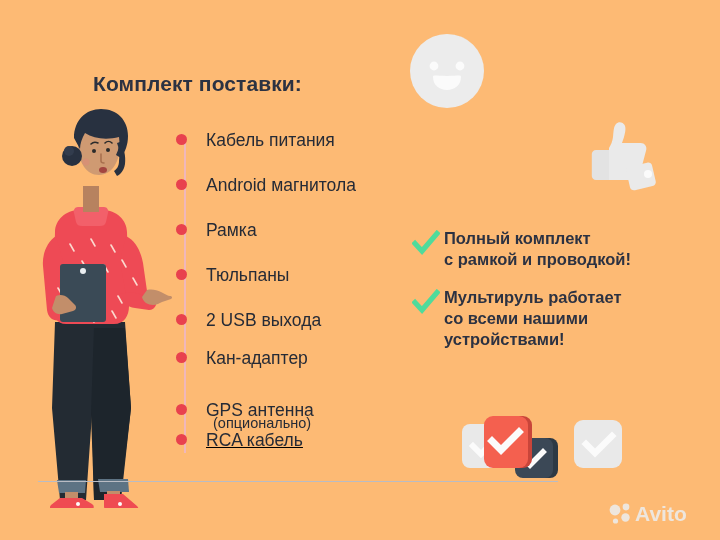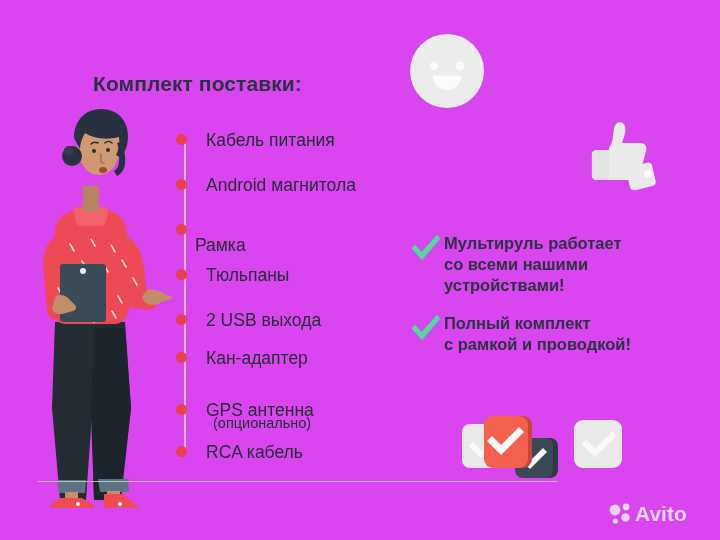--- a/index.html
+++ b/index.html
@@ -13,21 +13,21 @@
   body {
     font-family: "Liberation Sans", "DejaVu Sans", sans-serif;
     background: #fdfdfd;
     position: relative;
   }
 
   #canvas {
     position: relative;
     width: 720px;
     height: 540px;
-    background: #d946ef;
+    background: #fdba74;
     overflow: hidden;
   }
 
   
   .deco-smiley {
     position: absolute;
     left: 408px;
     top: 32px;
     width: 78px;
     height: 78px;
@@ -274,21 +274,21 @@
     <div class="item" style="top:0px;">
       <span class="dot"></span>
       <span class="item-text">Кабель питания</span>
     </div>
 
     <div class="item" style="top:45px;">
       <span class="dot"></span>
       <span class="item-text">Android магнитола</span>
     </div>
 
-    <div class="item" style="top:90px;flex-direction:column;">
+    <div class="item" style="top:90px;">
       <span class="dot"></span>
       <span class="item-text">Рамка</span>
     </div>
 
     <div class="item" style="top:135px;text-align:right;">
       <span class="dot"></span>
       <span class="item-text">Тюльпаны</span>
     </div>
 
     <div class="item" style="top:180px;">
@@ -300,53 +300,53 @@
       <span class="dot"></span>
       <span class="item-text">Кан-адаптер</span>
     </div>
     <div class="item-sub" style="top:240px;">(опционально)</div>
 
     <div class="item" style="top:270px;">
       <span class="dot"></span>
       <span class="item-text">GPS антенна</span>
     </div>
 
-    <div class="item" style="top:312px;">
+    <div class="item" style="top:300px;text-decoration:underline;">
       <span class="dot"></span>
       <span class="item-text">RCA кабель</span>
     </div>
   </div>
 
   <div class="benefits">
+
+    <div class="benefit">
+      <span class="check-icon">
+        <svg viewBox="0 0 28 26" width="28" height="26">
+          <path d="M3 13.5l7 7.5L25 3.5" stroke="#4fdb9b" stroke-width="5.2" fill="none" stroke-linecap="square" stroke-linejoin="miter"></path>
+        </svg>
+      </span>
+      <span class="benefit-text">
+        <span>Полный комплект</span><br>
+        <span>с рамкой и проводкой!</span>
+      </span>
+    </div>
 
     <div class="benefit" style="margin-top:5px;">
       <span class="check-icon">
         <svg viewBox="0 0 28 26" width="28" height="26">
           <path d="M3 13.5l7 7.5L25 3.5" stroke="#4fdb9b" stroke-width="5.2" fill="none" stroke-linecap="square" stroke-linejoin="miter"></path>
         </svg>
       </span>
       <span class="benefit-text">
         <span>Мультируль работает</span><br>
         <span>со всеми нашими</span><br>
         <span>устройствами!</span>
       </span>
     </div>
 
-    <div class="benefit">
-      <span class="check-icon">
-        <svg viewBox="0 0 28 26" width="28" height="26">
-          <path d="M3 13.5l7 7.5L25 3.5" stroke="#4fdb9b" stroke-width="5.2" fill="none" stroke-linecap="square" stroke-linejoin="miter"></path>
-        </svg>
-      </span>
-      <span class="benefit-text">
-        <span>Полный комплект</span><br>
-        <span>с рамкой и проводкой!</span>
-      </span>
-    </div>
-
   </div>
 
   <div class="checkboxes">
     <svg viewBox="0 0 160 76" width="160" height="76">
 
       <rect x="0" y="10" width="44" height="44" rx="8" fill="#e9e9e9"></rect>
       <path d="M11 32l8 8 15-15" stroke="#fbfbfb" stroke-width="6" fill="none" stroke-linecap="square"></path>
 
       <rect x="112" y="6" width="48" height="48" rx="9" fill="#e9e9e9"></rect>
       <path d="M124 30l9 9 17-17" stroke="#fbfbfb" stroke-width="6.5" fill="none" stroke-linecap="square"></path>

